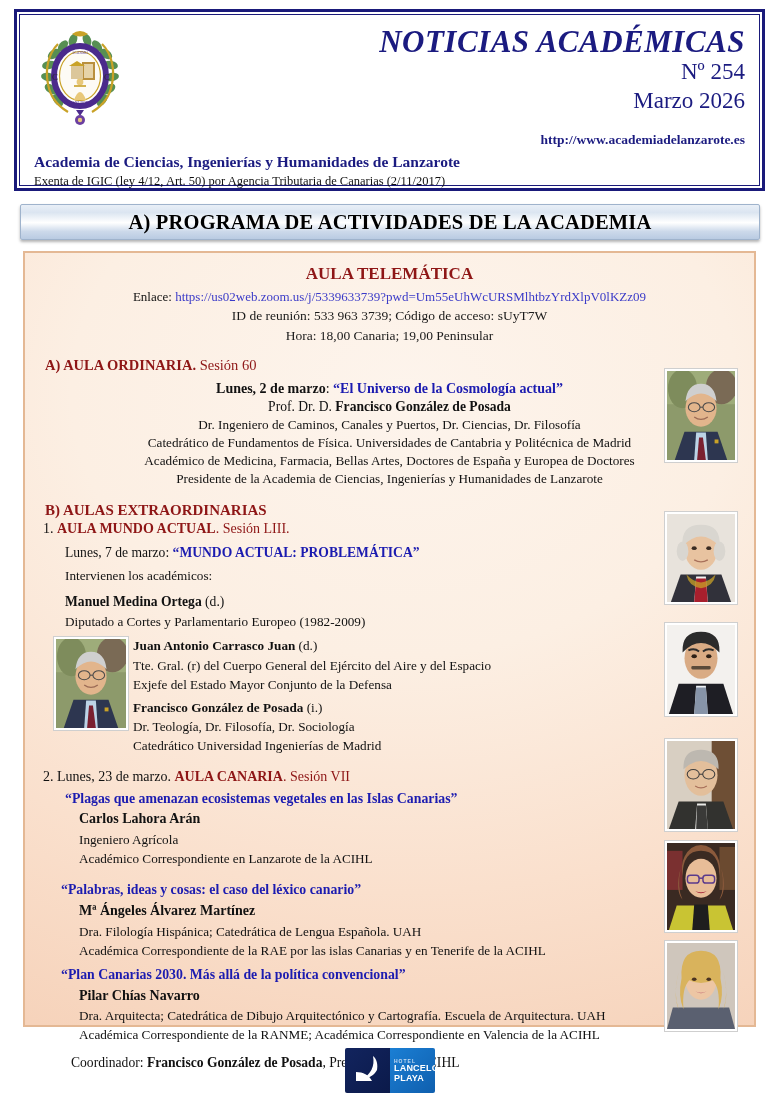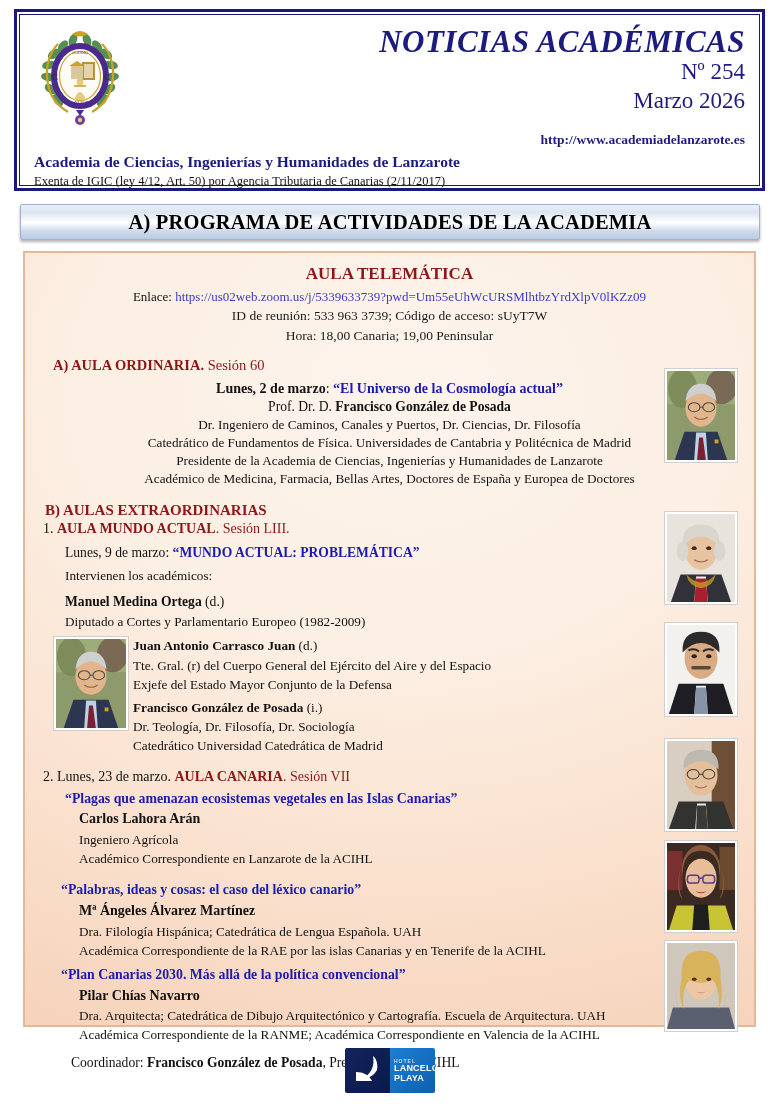--- a/index.html
+++ b/index.html
@@ -109,21 +109,21 @@
   
   .red-head {
     color: #8e1616; font-weight: bold;
   }
   .red-plain { color: #8e1616; font-weight: normal; }
   .blue-bold { color: #1b1bb0; font-weight: bold; }
   .bold { font-weight: bold; }
   .blk { color: #111111; }
 
   .sec-a-head {
-    margin: 12px 0 2px 16px; font-size: 14.5px;
+    margin: 12px 0 2px 8px; font-size: 14.5px;
   }
   .row-center { text-align: center; font-size: 13.2px; line-height: 1.36; color:#111; }
   .row-center.big { font-size: 14px; }
 
   .sec-b-head { margin: 14px 0 1px 8px; font-size: 15px; }
   .sec-b1 { margin: 2px 0 1px 6px; font-size: 14px; }
   .ind1 { margin-left: 28px; font-size: 13.6px; line-height: 1.46; color:#111; }
   .ind1b { margin-left: 28px; font-size: 13.2px; line-height: 1.46; color:#111; }
   .ind2 { margin-left: 96px; font-size: 13.2px; line-height: 1.47; color:#111; }
 
@@ -273,50 +273,50 @@
   </div>
 
   <div class="row-center big" style="margin-top:5px">
     <span class="bold blk">Lunes, 2 de marzo</span><span class="blk">: </span><span class="blue-bold">“El Universo de la Cosmología actual”</span>
   </div>
   <div class="row-center" style="font-size:13.6px">
     <span>Prof. Dr. D. </span><span class="bold">Francisco González de Posada</span>
   </div>
   <div class="row-center">Dr. Ingeniero de Caminos, Canales y Puertos, Dr. Ciencias, Dr. Filosofía</div>
   <div class="row-center">Catedrático de Fundamentos de Física. Universidades de Cantabria y Politécnica de Madrid</div>
+  <div class="row-center">Académico de Medicina, Farmacia, Bellas Artes, Doctores de España y Europea de Doctores</div>
   <div class="row-center">Presidente de la Academia de Ciencias, Ingenierías y Humanidades de Lanzarote</div>
-  <div class="row-center">Académico de Medicina, Farmacia, Bellas Artes, Doctores de España y Europea de Doctores</div>
 
   <div class="sec-b-head red-head">B) AULAS EXTRAORDINARIAS</div>
 
   <div class="sec-b1">
     <span class="blk">1. </span><span class="red-head">AULA MUNDO ACTUAL</span><span class="red-plain">. Sesión LIII.</span>
   </div>
 
   <div class="ind1" style="margin-top:6px">
-    <span class="blk">Lunes, 9 de marzo: </span><span class="blue-bold">“MUNDO ACTUAL: PROBLEMÁTICA”</span>
+    <span class="blk">Lunes, 7 de marzo: </span><span class="blue-bold">“MUNDO ACTUAL: PROBLEMÁTICA”</span>
   </div>
   <div class="ind1b" style="margin-top:3px">Intervienen los académicos:</div>
 
   <div class="ind1" style="margin-top:7px">
     <span class="bold">Manuel Medina Ortega</span><span> (d.)</span>
   </div>
   <div class="ind1b">Diputado a Cortes y Parlamentario Europeo (1982-2009)</div>
 
   <div class="ind2" style="margin-top:5px">
     <span class="bold">Juan Antonio Carrasco Juan</span><span> (d.)</span>
   </div>
   <div class="ind2">Tte. Gral. (r) del Cuerpo General del Ejército del Aire y del Espacio</div>
   <div class="ind2">Exjefe del Estado Mayor Conjunto de la Defensa</div>
 
   <div class="ind2" style="margin-top:3px">
     <span class="bold">Francisco González de Posada</span><span> (i.)</span>
   </div>
   <div class="ind2">Dr. Teología, Dr. Filosofía, Dr. Sociología</div>
-  <div class="ind2">Catedrático Universidad Catedrática de Madrid</div>
+  <div class="ind2">Catedrático Universidad Ingenierías de Madrid</div>
 
   <div class="sec-b2">
     <span class="blk">2. Lunes, 23 de marzo. </span><span class="red-head">AULA CANARIA</span><span class="red-plain">. Sesión VII</span>
   </div>
 
   <div class="can-title blue-bold" style="margin-top:4px">“Plagas que amenazan ecosistemas vegetales en las Islas Canarias”</div>
   <div class="can-name">Carlos Lahora Arán</div>
   <div class="can-desc">Ingeniero Agrícola</div>
   <div class="can-desc">Académico Correspondiente en Lanzarote de la ACIHL</div>
 

